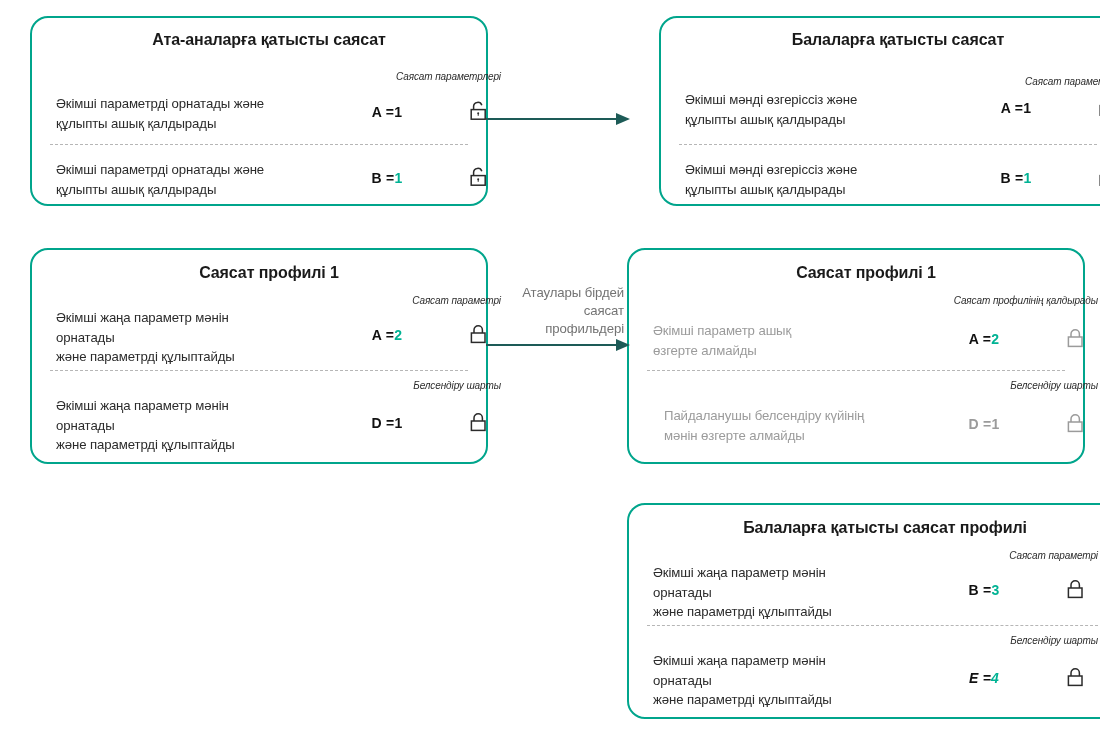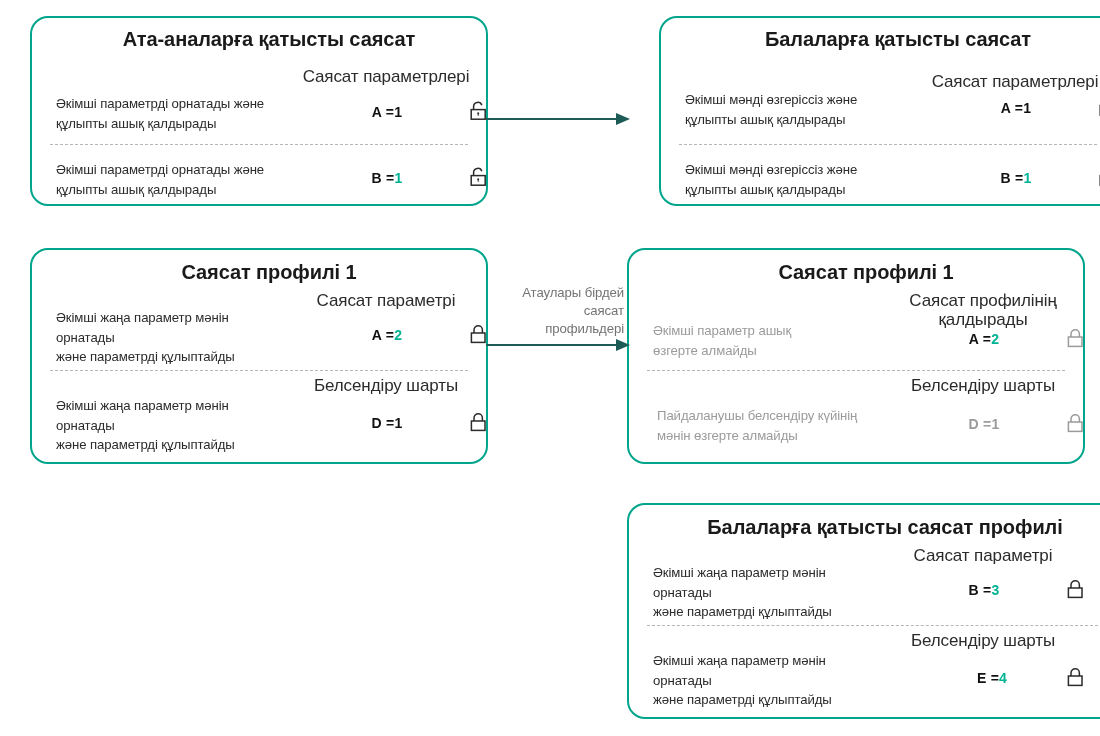--- a/index.html
+++ b/index.html
@@ -28,34 +28,35 @@
     border-radius: 18px;
     background: #ffffff;
   }
 
   .card-title {
     position: absolute;
     left: 0;
     right: 0;
     text-align: center;
     font-weight: bold;
-    font-size: 20px;
+    font-size: 16px;
     color: #1a1a1a;
     line-height: 19px;
     letter-spacing: -0.1px;
     padding-left: 20px;
   }
 
   .col-header {
     position: absolute;
-    text-align: center;
-    font-size: 17px;
+    text-align: right;
+    font-size: 10px;
     color: #2b2b2b;
     line-height: 19px;
     letter-spacing: -0.1px;
+    font-style: italic;
   }
 
   .row {
     position: absolute;
     left: 0;
     right: 0;
   }
 
   .row-desc {
     position: absolute;
@@ -267,21 +268,21 @@
             <rect x="3.4" y="10.0" width="13.6" height="9.4" fill="none" stroke="#9b9b9b" stroke-width="1.5"></rect>
           </svg>
       </div>
     </div>
 
     <div class="divider" style="left:18px; right:18px; top:120px;"></div>
 
     <div class="col-header" style="left:239px; width:230px; top:126px;">Белсендіру шарты</div>
 
     <div class="row" style="top:150px;">
-      <div class="row-desc muted" style="left:28px; width:270px; top:6px;">Пайдаланушы белсендіру күйінің
+      <div class="row-desc muted" style="left:35px; width:270px; top:6px;">Пайдаланушы белсендіру күйінің
 мәнін өзгерте алмайды</div>
       <div class="row-value muted" style="left:300px; width:110px; top:16px;">
         <span>D</span>
         <span>=</span><span>1</span>
       </div>
       <div class="row-lock" style="left:436px; top:12px;">
         <svg viewBox="0 0 22 24">
             <path d="M6.0 10.0V6.9a4.2 4.2 0 0 1 8.4 0v3.1" fill="none" stroke="#9b9b9b" stroke-width="1.5"></path>
             <rect x="3.4" y="10.0" width="13.6" height="9.4" fill="none" stroke="#9b9b9b" stroke-width="1.5"></rect>
           </svg>
@@ -321,21 +322,21 @@
     </div>
 
     <div class="divider" style="left:18px; right:18px; top:120px;"></div>
 
     <div class="col-header" style="left:239px; width:230px; top:126px;">Белсендіру шарты</div>
 
     <div class="row" style="top:146px;">
       <div class="row-desc" style="left:24px; width:270px; top:0px;">Әкімші жаңа параметр мәнін
 орнатады
  және параметрді құлыптайды</div>
-      <div class="row-value" style="left:308px; width:110px; top:19px;">
+      <div class="row-value" style="left:300px; width:110px; top:19px;font-style:italic;">
         <span>E</span>
         <span>=</span><span class="val-accent">4</span>
       </div>
       <div class="row-lock" style="left:436px; top:15px;">
         <svg viewBox="0 0 22 24">
             <path d="M6.0 10.0V6.9a4.2 4.2 0 0 1 8.4 0v3.1" fill="none" stroke="#2b2b2b" stroke-width="1.5"></path>
             <rect x="3.4" y="10.0" width="13.6" height="9.4" fill="none" stroke="#2b2b2b" stroke-width="1.5"></rect>
           </svg>
       </div>
     </div>

